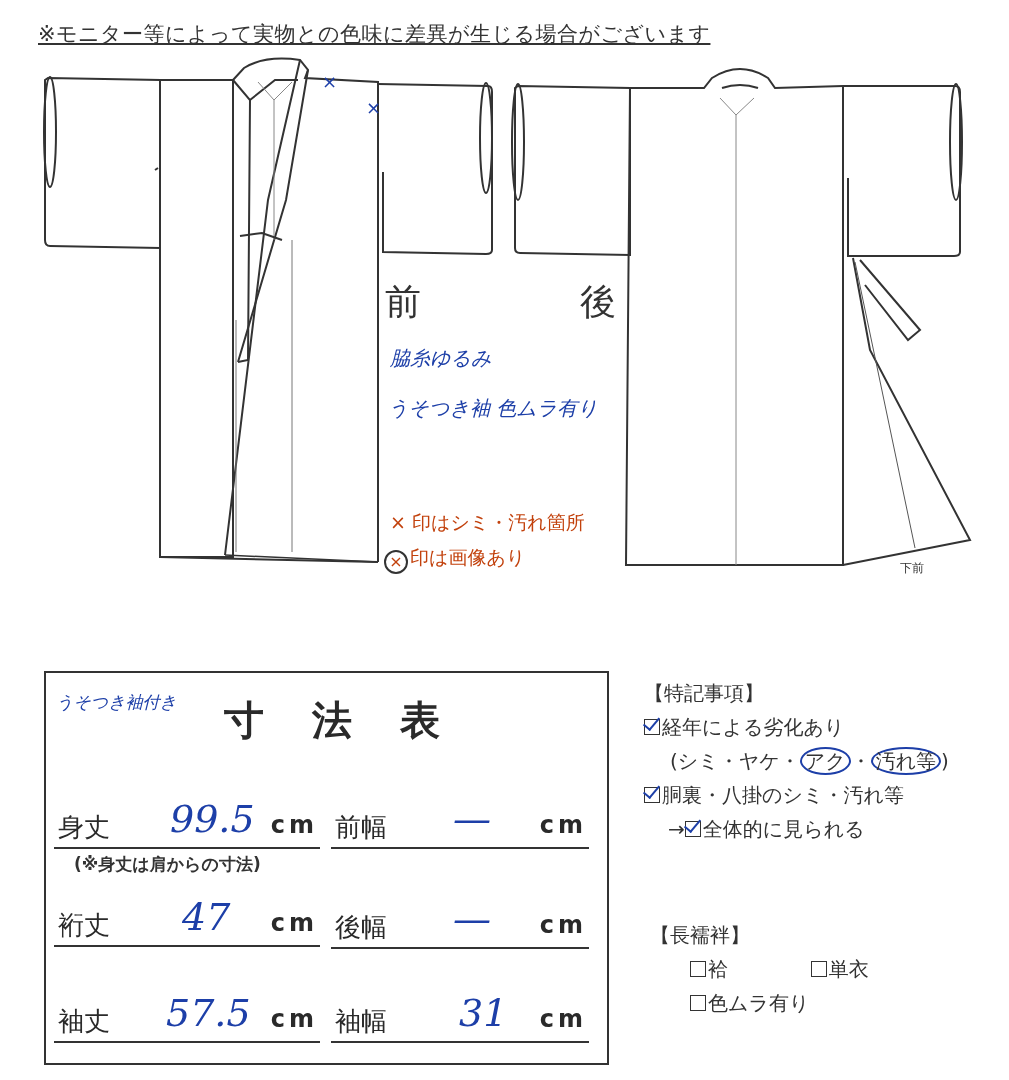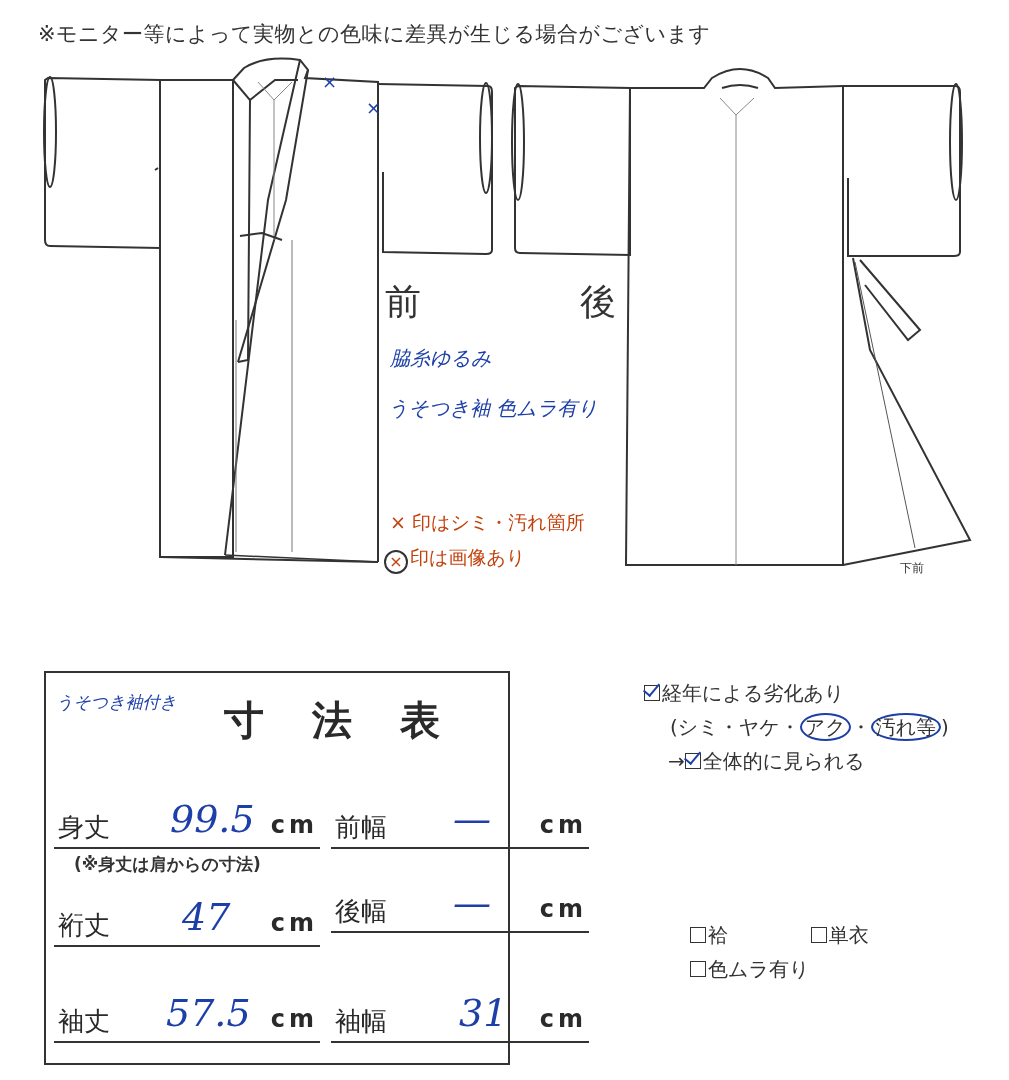--- a/index.html
+++ b/index.html
@@ -1,24 +1,24 @@
 <!DOCTYPE html>
 <html><head>
 <meta charset="utf-8">
 <style>
   html,body{margin:0;padding:0;background:#ffffff;}
   body{width:1009px;height:1080px;position:relative;overflow:hidden;font-family:"DejaVu Sans","Liberation Sans",sans-serif;color:#2a2a2a;}
   .abs{position:absolute;}
-  .disclaimer{left:38px;top:20px;font-size:21px;letter-spacing:0.5px;color:#333;white-space:nowrap;}
+  .disclaimer{left:38px;top:20px;font-size:21px;letter-spacing:0.5px;color:#333;white-space:nowrap;text-decoration:underline;}
   .hand{color:#1d3fa8;font-family:"DejaVu Serif","Liberation Serif",serif;font-style:italic;}
   svg.diagram{position:absolute;left:0;top:0;}
   .label-big{font-size:36px;color:#333;}
   .legend{font-size:19px;color:#c2410c;white-space:nowrap;}
   .circx{display:inline-block;width:20px;height:20px;border:2px solid #333;border-radius:50%;text-align:center;line-height:20px;font-size:16px;vertical-align:-3px;margin-right:2px;}
-  .table-box{left:44px;top:671px;width:466px;height:394px;border:2.5px solid #333;box-sizing:border-box;}
+  .table-box{left:44px;top:671px;width:565px;height:394px;border:2.5px solid #333;box-sizing:border-box;}
   .tbl-title{position:absolute;left:178px;top:20px;font-size:40px;font-weight:bold;letter-spacing:48px;color:#2a2a2a;}
   .tbl-note{position:absolute;left:10px;top:18px;font-size:17px;}
   .row{position:absolute;height:62px;border-bottom:2px solid #333;}
   .row .lbl{position:absolute;left:4px;bottom:2px;font-size:26px;color:#2a2a2a;}
   .row .val{position:absolute;bottom:6px;font-size:38px;}
   .row .unit{position:absolute;right:2px;bottom:8px;font-size:24px;font-weight:bold;letter-spacing:4px;color:#2a2a2a;}
   .subnote{position:absolute;left:28px;top:180px;font-size:17px;font-weight:bold;color:#333;}
   .notes{font-size:20px;color:#333;line-height:34px;white-space:nowrap;}
   .box{display:inline-block;width:14px;height:14px;border:1.5px solid #333;margin-right:2px;vertical-align:-1px;position:relative;}
   .box.checked::after{content:"";position:absolute;left:2px;top:-6px;width:7px;height:14px;border-right:2.5px solid #1d3fa8;border-bottom:2.5px solid #1d3fa8;transform:rotate(40deg);}
@@ -103,51 +103,56 @@
     <span class="val hand" style="left:122px;">—</span>
     <span class="unit">cm</span>
   </div>
   <div class="subnote">(※身丈は肩からの寸法)</div>
 
   <div class="row" style="left:8px;top:210px;width:266px;">
     <span class="lbl">裄丈</span>
     <span class="val hand" style="left:128px;">47</span>
     <span class="unit">cm</span>
   </div>
-  <div class="row" style="left:285px;top:196px;width:258px;">
+  <div class="row" style="left:285px;top:212px;width:258px;">
     <span class="lbl">後幅</span>
     <span class="val hand" style="left:122px;">—</span>
     <span class="unit">cm</span>
   </div>
 
   <div class="row" style="left:8px;top:306px;width:266px;text-decoration:underline;">
     <span class="lbl">袖丈</span>
     <span class="val hand" style="left:112px;">57.5</span>
     <span class="unit">cm</span>
   </div>
   <div class="row" style="left:285px;top:306px;width:258px;">
     <span class="lbl">袖幅</span>
     <span class="val hand" style="left:128px;">31</span>
     <span class="unit">cm</span>
   </div>
 </div>
 
 <div class="abs notes" style="left:644px;top:676px;">
+  <div>【特記事項】</div>
   <div>
     <span class="box checked"></span><span>経年による劣化あり</span>
   </div>
   <div style="padding-left:26px;">
     <span>(シミ・ヤケ・</span><span class="circled">アク</span><span>・</span><span class="circled">汚れ等</span><span>)</span>
+  </div>
+  <div>
+    <span class="box checked"></span><span>胴裏・八掛のシミ・汚れ等</span>
   </div>
   <div style="padding-left:24px;">
     <span>→</span><span class="box checked"></span><span>全体的に見られる</span>
   </div>
 </div>
 
 <div class="abs notes" style="left:650px;top:918px;">
+  <div>【長襦袢】</div>
   <div style="padding-left:40px;">
     <span class="box"></span><span>袷</span>
     <span style="display:inline-block;width:70px;"></span>
     <span class="box"></span><span>単衣</span>
   </div>
   <div style="padding-left:40px;">
     <span class="box"></span><span>色ムラ有り</span>
   </div>
 </div>
 

